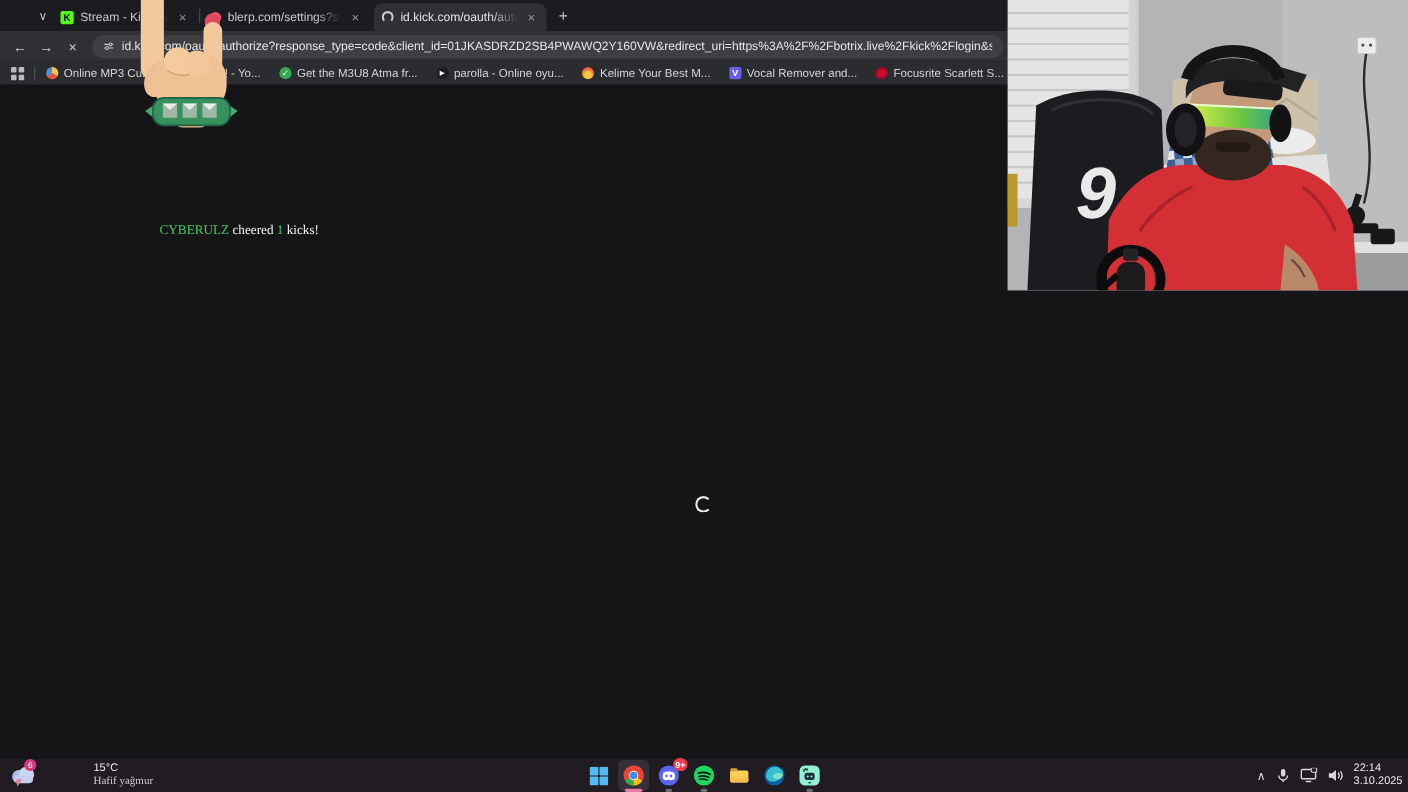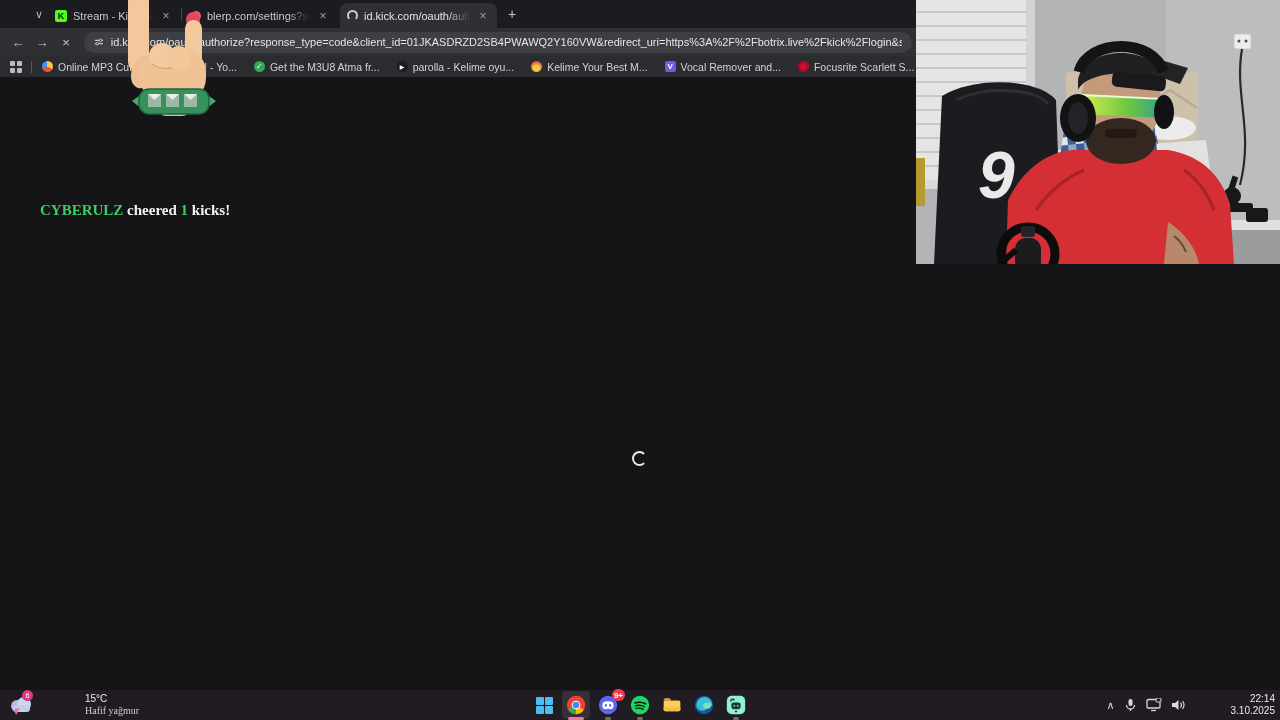--- a/index.html
+++ b/index.html
@@ -49,22 +49,22 @@
   .ico-m3u8 { background:#34a853; color:#fff; }
   .ico-parolla { background:#1d1d1f; color:#fff; font-size:6px; }
   .ico-flame { background:radial-gradient(circle at 50% 65%, #f6c93f 30%, #e5543d 70%); }
   .ico-vocal { background:#6c5ce7; color:#fff; border-radius:2px; font-size:8px; font-weight:bold; }
   .ico-focusrite { background:#c8102e; box-shadow:inset 0 0 0 2px #9d0c24; }
   .ico-youtube { background:#e62117; color:#fff; border-radius:3px; font-size:6px; }
   .ico-star { background:transparent; color:#5fb8f5; font-size:11px; }
 
   
   .page { position:absolute; top:77px; left:0; width:1280px; height:613px; background:#151517; }
-  .alert-text { position:absolute; top:125px; left:40px; width:250px; text-align:left;
-    font-family:"Liberation Serif", serif; font-weight:bold; font-size:15px; color:#f2f2f2; }
+  .alert-text { position:absolute; top:125px; left:40px; width:250px; text-align:right;
+    font-family:"Liberation Serif", serif; font-weight:normal; font-size:12px; color:#f2f2f2; }
   .alert-text .grn { color:#3ccc62; }
   .hand { position:absolute; left:124px; top:-2px; width:100px; height:120px; z-index:30; }
   .spinner { position:absolute; left:632px; top:374px; width:15px; height:15px; border-radius:50%;
     border:2px solid #e9e9e9; border-right-color:transparent; animation:spin 1s linear infinite; }
   @keyframes spin { to { transform:rotate(360deg); } }
 
   
   .webcam { position:absolute; left:916px; top:0; width:364px; height:264px; z-index:40;
     background:#b3b4b6; overflow:hidden; }
 
@@ -79,21 +79,21 @@
     display:flex; align-items:center; gap:4px; }
   .task-icon { position:relative; width:28px; height:28px; border-radius:4px;
     display:flex; align-items:center; justify-content:center; }
   .task-icon.active-app { background:rgba(255,255,255,.09); }
   .ind-line { position:absolute; bottom:-1px; left:6px; width:16px; height:3px; border-radius:2px; background:#e879a8; }
   .ind-dot { position:absolute; bottom:-1px; left:11px; width:6px; height:3px; border-radius:2px; background:#6d6a70; }
   .badge { position:absolute; top:-2px; right:-3px; min-width:13px; height:12px; padding:0 2px; border-radius:7px;
     background:#ef3b4e; color:#fff; font-size:8px; font-weight:bold; display:flex; align-items:center; justify-content:center; }
   .tray { position:absolute; right:5px; top:0; height:30px; display:flex; align-items:center; gap:9px; color:#dfe0e2; }
   .tray-glyph { font-size:11px; color:#d8d9db; }
-  .clock { text-align:right; font-size:10px; line-height:12px; color:#eaeaec;margin-left:36px; }
+  .clock { font-size:10px; line-height:12px; color:#eaeaec; }
 </style>
 </head>
 <body>
 
 <div class="screen">
 
   <div class="tabstrip">
     <div class="tab-search">∨</div>
 
     <div class="tab" style="left:48px; width:132px;">
@@ -149,21 +149,21 @@
     <div class="bookmark">
       <div class="bm-ico ico-hidden"></div>
       <span>zır! - Yo...</span>
     </div>
     <div class="bookmark">
       <div class="bm-ico ico-m3u8">✓</div>
       <span>Get the M3U8 Atma fr...</span>
     </div>
     <div class="bookmark">
       <div class="bm-ico ico-parolla">▶</div>
-      <span>parolla - Kelime oyu...</span>
+      <span>parolla - Online oyu...</span>
     </div>
     <div class="bookmark">
       <div class="bm-ico ico-flame"></div>
       <span>Kelime Your Best M...</span>
     </div>
     <div class="bookmark">
       <div class="bm-ico ico-vocal">V</div>
       <span>Vocal Remover and...</span>
     </div>
     <div class="bookmark">

